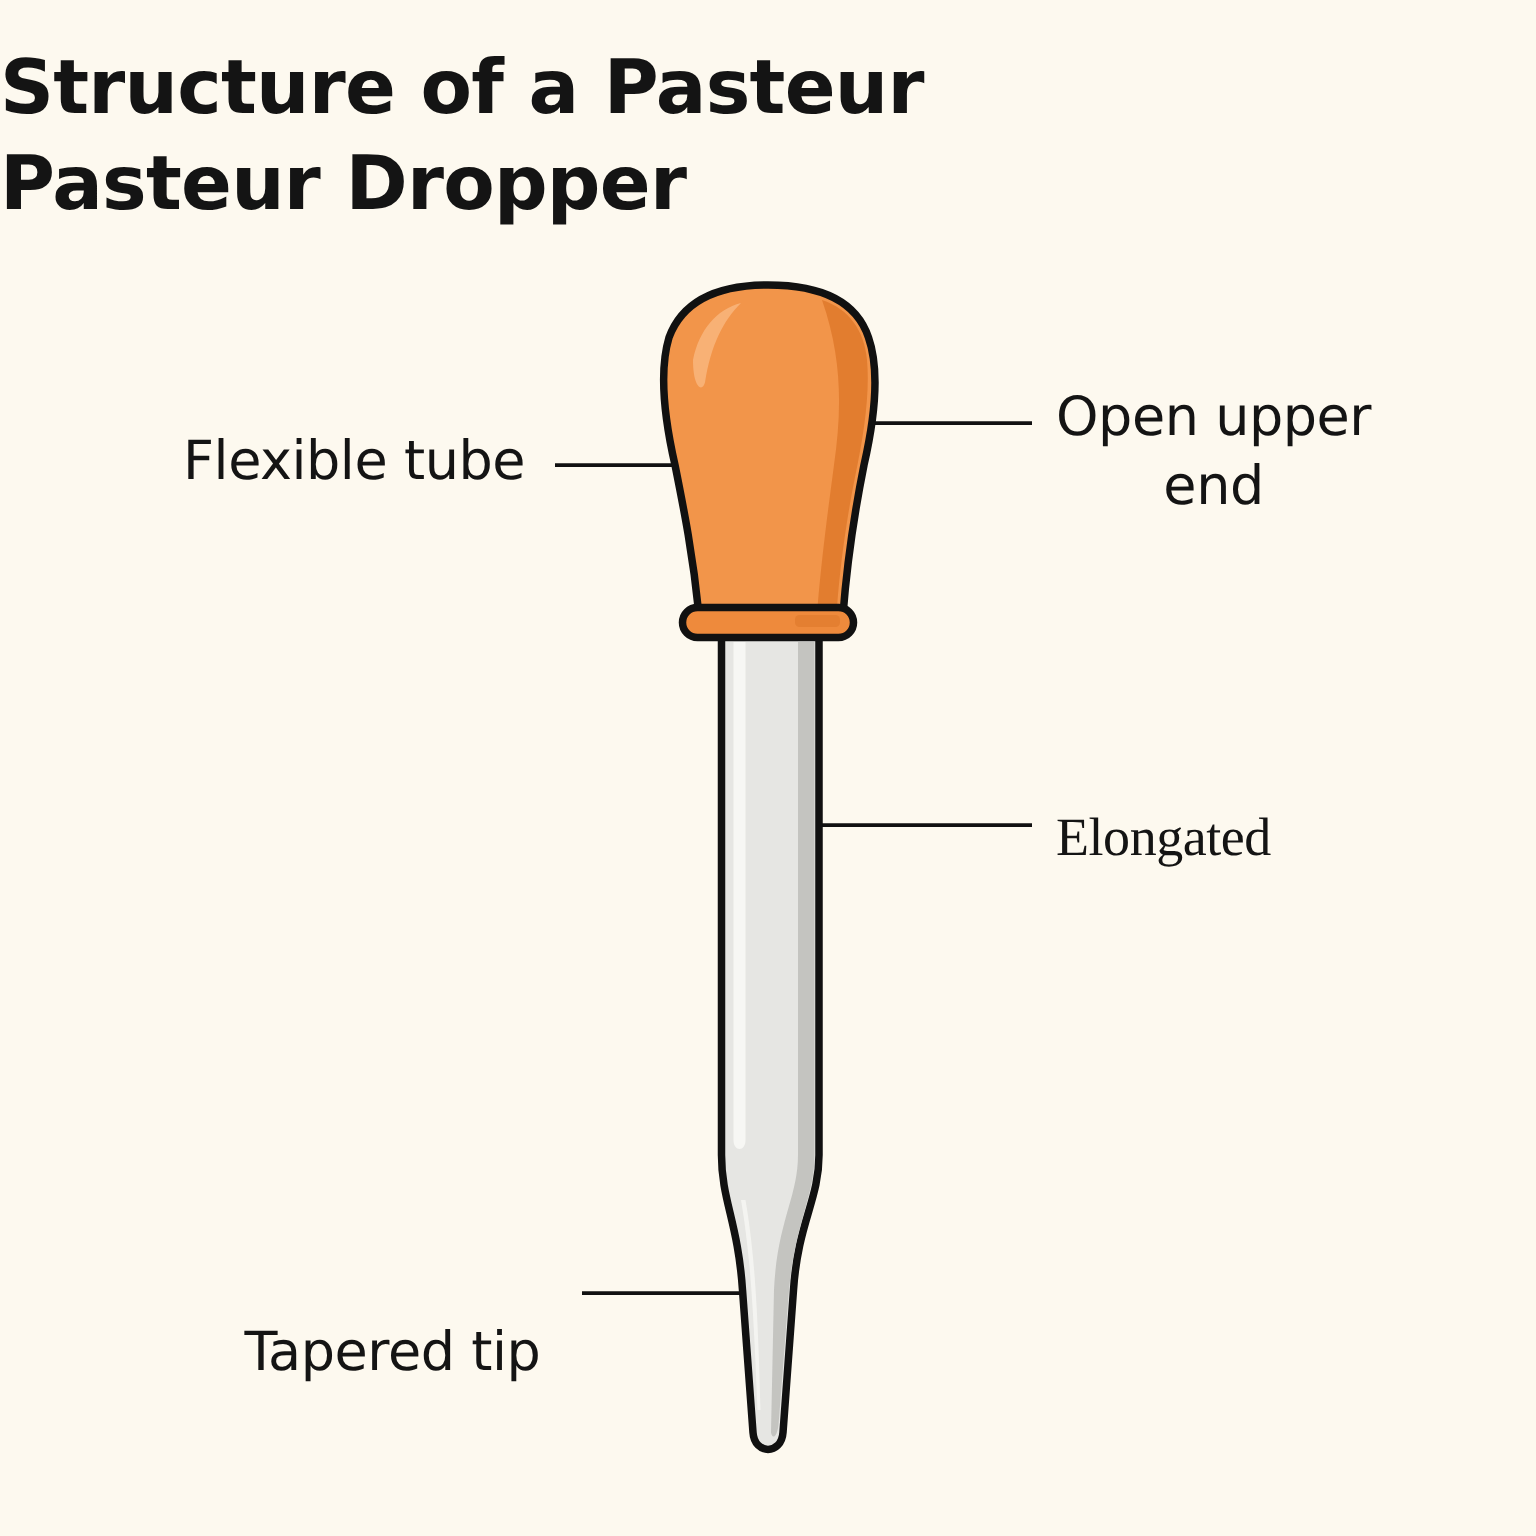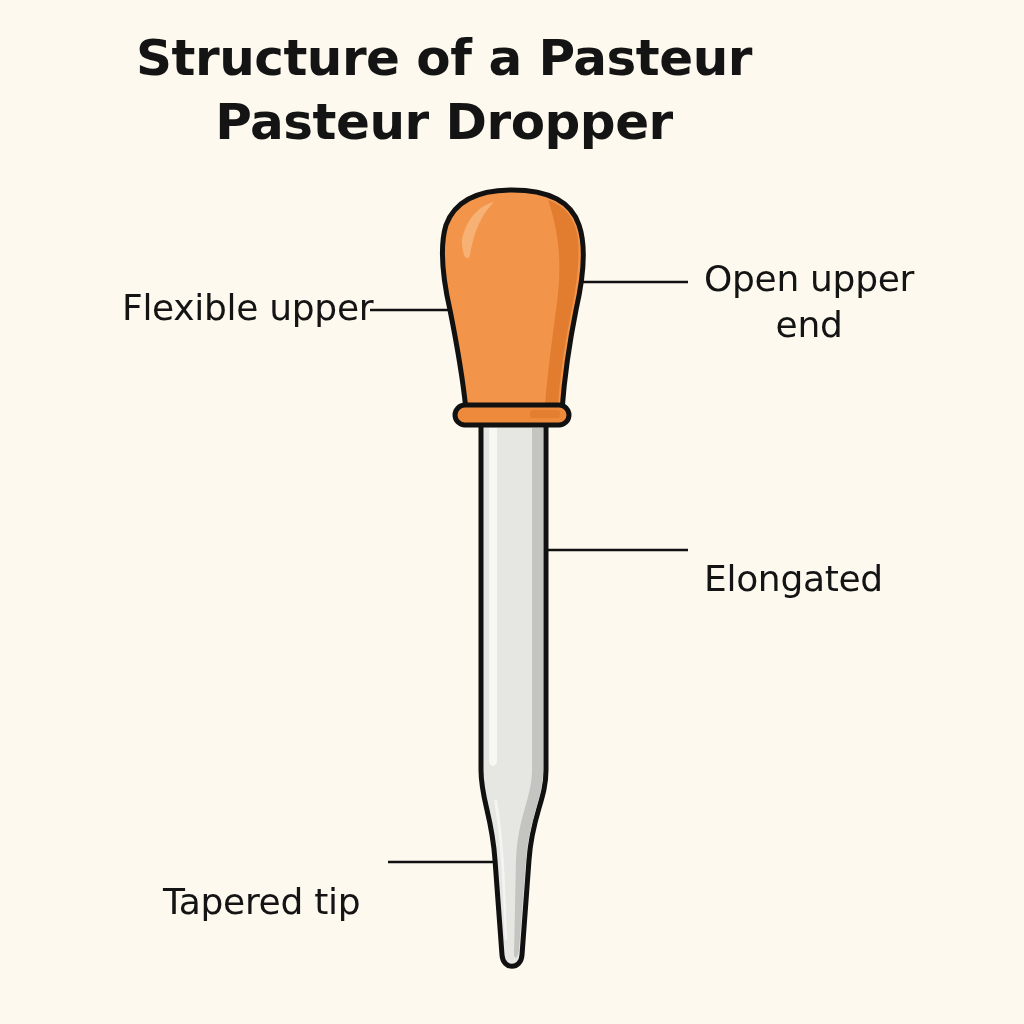--- a/index.html
+++ b/index.html
@@ -13,21 +13,21 @@
       background: #fdf9ef;
       position: relative;
       font-family: "DejaVu Sans", sans-serif;
       color: #111111;
     }
     .title {
       position: absolute;
       left: 0;
       top: 26px;
       width: 888px;
-      text-align: center;
+      text-align: left;
       font-weight: bold;
       font-size: 50px;
       line-height: 64px;
       letter-spacing: -0.5px;
       color: #141414;
     }
     .title span { display: block; }
     .label {
       position: absolute;
       font-size: 36px;
@@ -74,27 +74,27 @@
     <path d="M462 240 C466 220 478 206 494 202 C482 214 474 230 470 255 C468 262 462 258 462 240 Z" fill="#f8b47a" opacity="0.9"></path>
   </g>
 
   <g>
     <rect x="455" y="405" width="114" height="20" rx="10" ry="10" fill="#ee8a3c" stroke="#111" stroke-width="5"></rect>
     <rect x="530" y="410" width="30" height="8" rx="3" fill="#e07a2c" opacity="0.7"></rect>
   </g>
 </svg>
 
 <div class="label" style="left:122px; top:285px;">
-  <span>Flexible upper</span>
+  <span>Flexible tube</span>
 </div>
 
 <div class="label" style="left:704px; top:256px;text-align:center;">
   <span>Open upper</span>
   <span>end</span>
 </div>
 
-<div class="label" style="left:704px; top:556px;">
+<div class="label" style="left:704px; top:535px;font-family:Liberation Serif, serif;">
   <span>Elongated</span>
 </div>
 
 <div class="label" style="left:163px; top:839px;margin-top:40px;">
   <span>Tapered tip</span>
 </div>
 
 </body></html>

